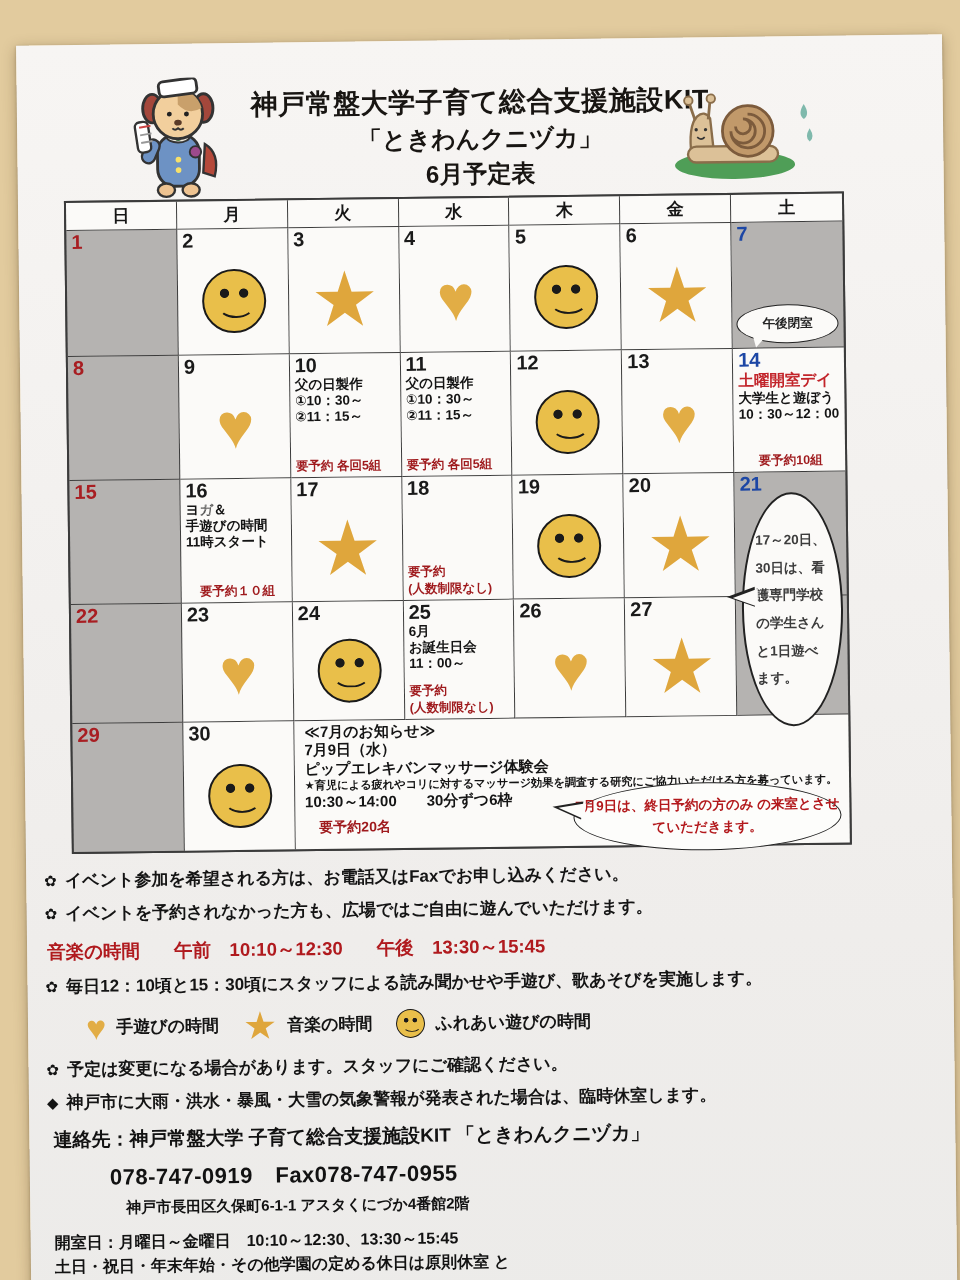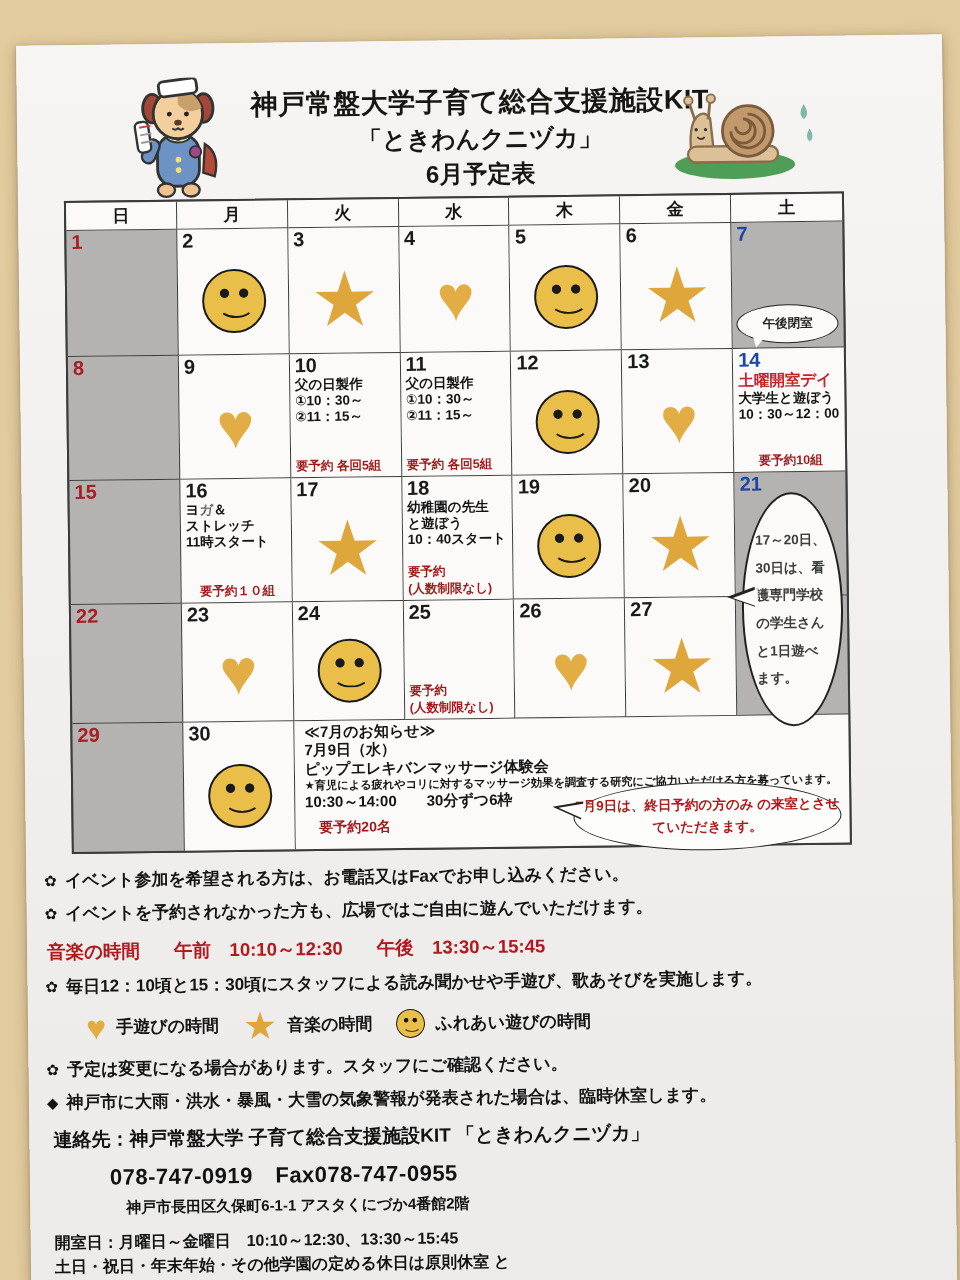--- a/index.html
+++ b/index.html
@@ -247,35 +247,32 @@
             <div class="elines">大学生と遊ぼう
 10：30～12：00</div>
             <div class="note center">要予約10組</div>
           </div>
           <div class="cell gray">
             <span class="day red">15</span>
           </div>
           <div class="cell">
             <span class="day">16</span>
             <div class="elines">ヨガ＆
-ストレッチ
+手遊びの時間
 11時スタート</div>
             <div class="note center">要予約１０組</div>
           </div>
           <div class="cell">
             <span class="day">17</span>
             <div class="islot">
               <span class="icon star"></span>
             </div>
           </div>
           <div class="cell">
             <span class="day">18</span>
-            <div class="elines">幼稚園の先生
-と遊ぼう
-10：40スタート</div>
             <div class="note">要予約</div>
             <div class="note2">(人数制限なし)</div>
           </div>
           <div class="cell">
             <span class="day">19</span>
             <div class="islot">
               <span class="smiley"></span>
             </div>
           </div>
           <div class="cell">
@@ -297,20 +294,23 @@
             </div>
           </div>
           <div class="cell">
             <span class="day">24</span>
             <div class="islot">
               <span class="smiley"></span>
             </div>
           </div>
           <div class="cell">
             <span class="day">25</span>
+            <div class="elines">6月
+お誕生日会
+11：00～</div>
             <div class="note">要予約</div>
             <div class="note2">(人数制限なし)</div>
           </div>
           <div class="cell">
             <span class="day">26</span>
             <div class="islot">
               <span class="icon heart"></span>
             </div>
           </div>
           <div class="cell">

